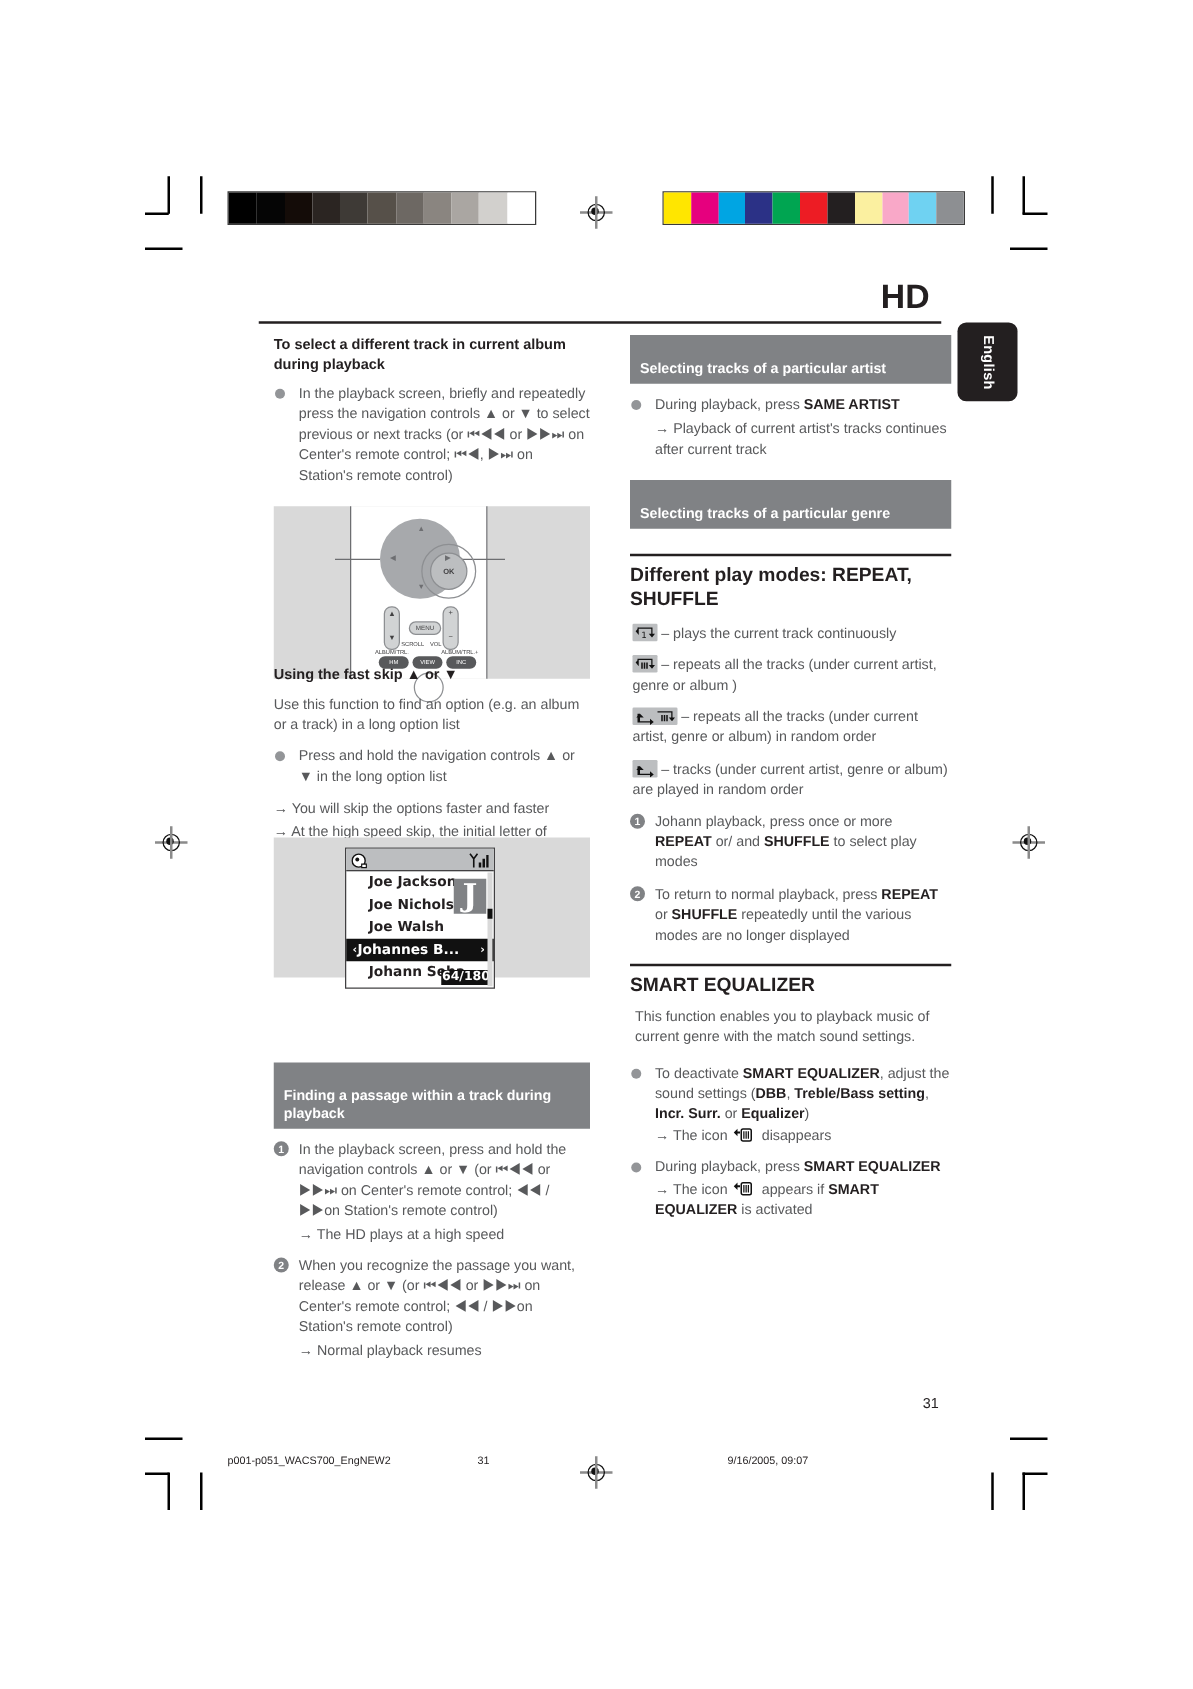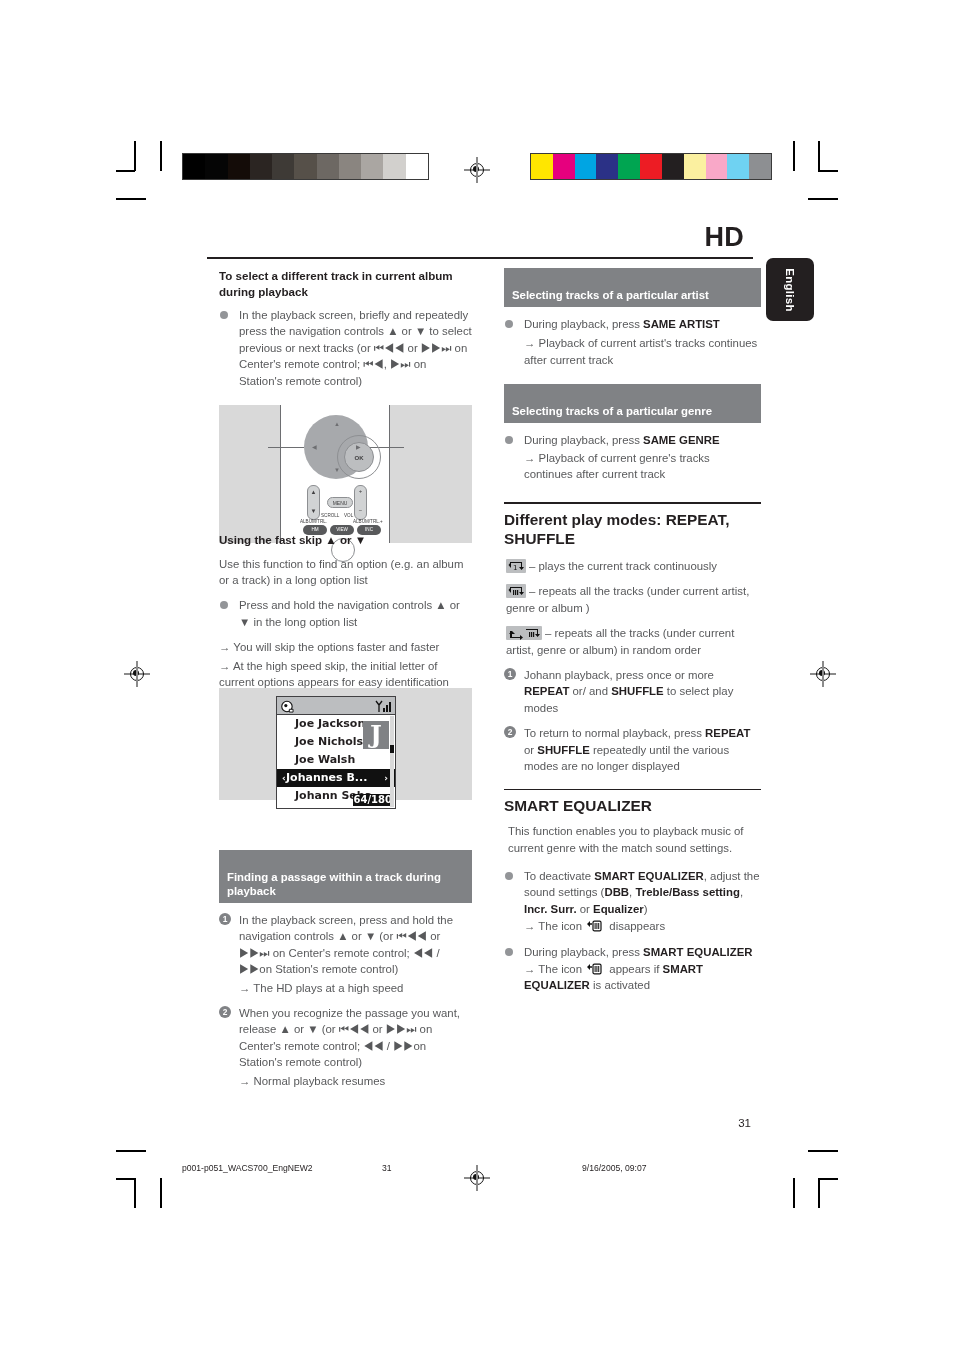--- a/index.html
+++ b/index.html
@@ -85,21 +85,21 @@
     background:#d1d3d4;border:1px solid #8d8f92;box-sizing:border-box;
     font-size:5px;text-align:center;line-height:10px;color:#414042;}
   .minilbl{position:absolute;font-size:4.6px;color:#414042;white-space:nowrap;}
   .rbtn{position:absolute;width:24px;height:10px;border-radius:6px;background:#58595b;
     top:120px;font-size:4.6px;color:#fff;text-align:center;line-height:10px;}
   .rbtn.b1{left:22px;} .rbtn.b2{left:49px;} .rbtn.b3{left:76px;}
   .halfcirc{position:absolute;left:50px;top:133px;width:22px;height:22px;border-radius:50%;
     border:1px solid #8d8f92;background:#fff;}
 
   
-  .lcd-fig{left:219px;top:688px;width:253px;height:112px;}
+  .lcd-fig{left:219px;top:670px;width:253px;height:112px;}
   .lcd{position:absolute;left:57px;top:8px;width:120px;height:113px;background:#fff;
     border:1.5px solid #414042;box-sizing:border-box;}
   .lcd-status{height:18px;background:#bcbec0;border-bottom:1.5px solid #414042;
     position:relative;box-sizing:border-box;}
   .lcd-row{height:18px;line-height:18px;font-size:11px;font-weight:bold;color:#231f20;
     padding-left:18px;font-family:"DejaVu Sans",sans-serif;white-space:nowrap;position:relative;}
   .lcd-row.sel{background:#111;color:#fff;padding-left:9px;}
   .lcd-row.sel .ar{position:absolute;font-size:9px;}
   .lcd-row.sel .arl{left:5px;} .lcd-row.sel .arr{right:7px;}
   .lcd-letter{position:absolute;right:6px;top:24px;width:26px;height:28px;background:#808285;
@@ -296,25 +296,20 @@
   <div class="col col-r">
 
     <div class="band">Selecting tracks of a particular artist</div>
     <div class="li">
       <span class="dot"></span>
       <span>During playback, press </span><strong>SAME ARTIST</strong>
       <div class="arw" style="margin-top:3px;">→ Playback of current artist's tracks continues after current track</div>
     </div>
 
     <div class="band" style="margin-top:16px;">Selecting tracks of a particular genre</div>
-    <div class="li">
-      <span class="dot"></span>
-      <span>During playback, press </span><strong>SAME GENRE</strong>
-      <div class="arw" style="margin-top:1px;">→ Playback of current genre's tracks continues after current track</div>
-    </div>
 
     <div class="sec-rule" style="margin-top:20px;"></div>
     <h2 class="sec">Different play modes: REPEAT, SHUFFLE</h2>
 
     <p style="padding-left:2px;">
       <span class="chip">
         <svg viewBox="0 0 18 14" width="18">
             <path d="M3 4 h11 v4 h-2 l2.6 3 L17 8 h-2 V3 H3z" fill="#111"></path>
             <path d="M4 3 l-2.5 3 L4 9z" fill="#111"></path>
             <text x="6" y="11" font-size="7" font-family="DejaVu Sans" fill="#111">1</text>
@@ -344,20 +339,28 @@
             <path d="M19 4 h11 v4 h-2 l2.6 3 L33 8 h-2 V3 H19z" fill="#111"></path>
             <g fill="#111">
               <rect x="22" y="6" width="1.2" height="5"></rect>
               <rect x="24" y="6" width="1.2" height="5"></rect>
               <rect x="26" y="6" width="1.2" height="5"></rect>
             </g>
           </svg>
       </span><span>– repeats all the tracks (under current artist, genre or album) in random order</span>
     </p>
 
+    <p style="padding-left:2px;">
+      <span class="chip">
+        <svg viewBox="0 0 18 14" width="18">
+            <path d="M2 8 l3-3 3 3z" fill="#111"></path>
+            <path d="M5 5 v6 h8 v-2 l3 2.5 -3 2.5 v-2 H3 V5z" fill="#111"></path>
+          </svg>
+      </span><span>– tracks (under current artist, genre or album) are played in random order</span>
+    </p>
 
     <div class="li" style="margin-top:8px;">
       <span class="num">1</span>
       <span>Johann playback, press once or more </span><strong>REPEAT</strong><span> or/ and </span><strong>SHUFFLE</strong><span> to select play modes</span>
     </div>
 
     <div class="li">
       <span class="num">2</span>
       <span>To return to normal playback, press </span><strong>REPEAT</strong><span> or </span><strong>SHUFFLE</strong><span> repeatedly until the various modes are no longer displayed</span>
     </div>

